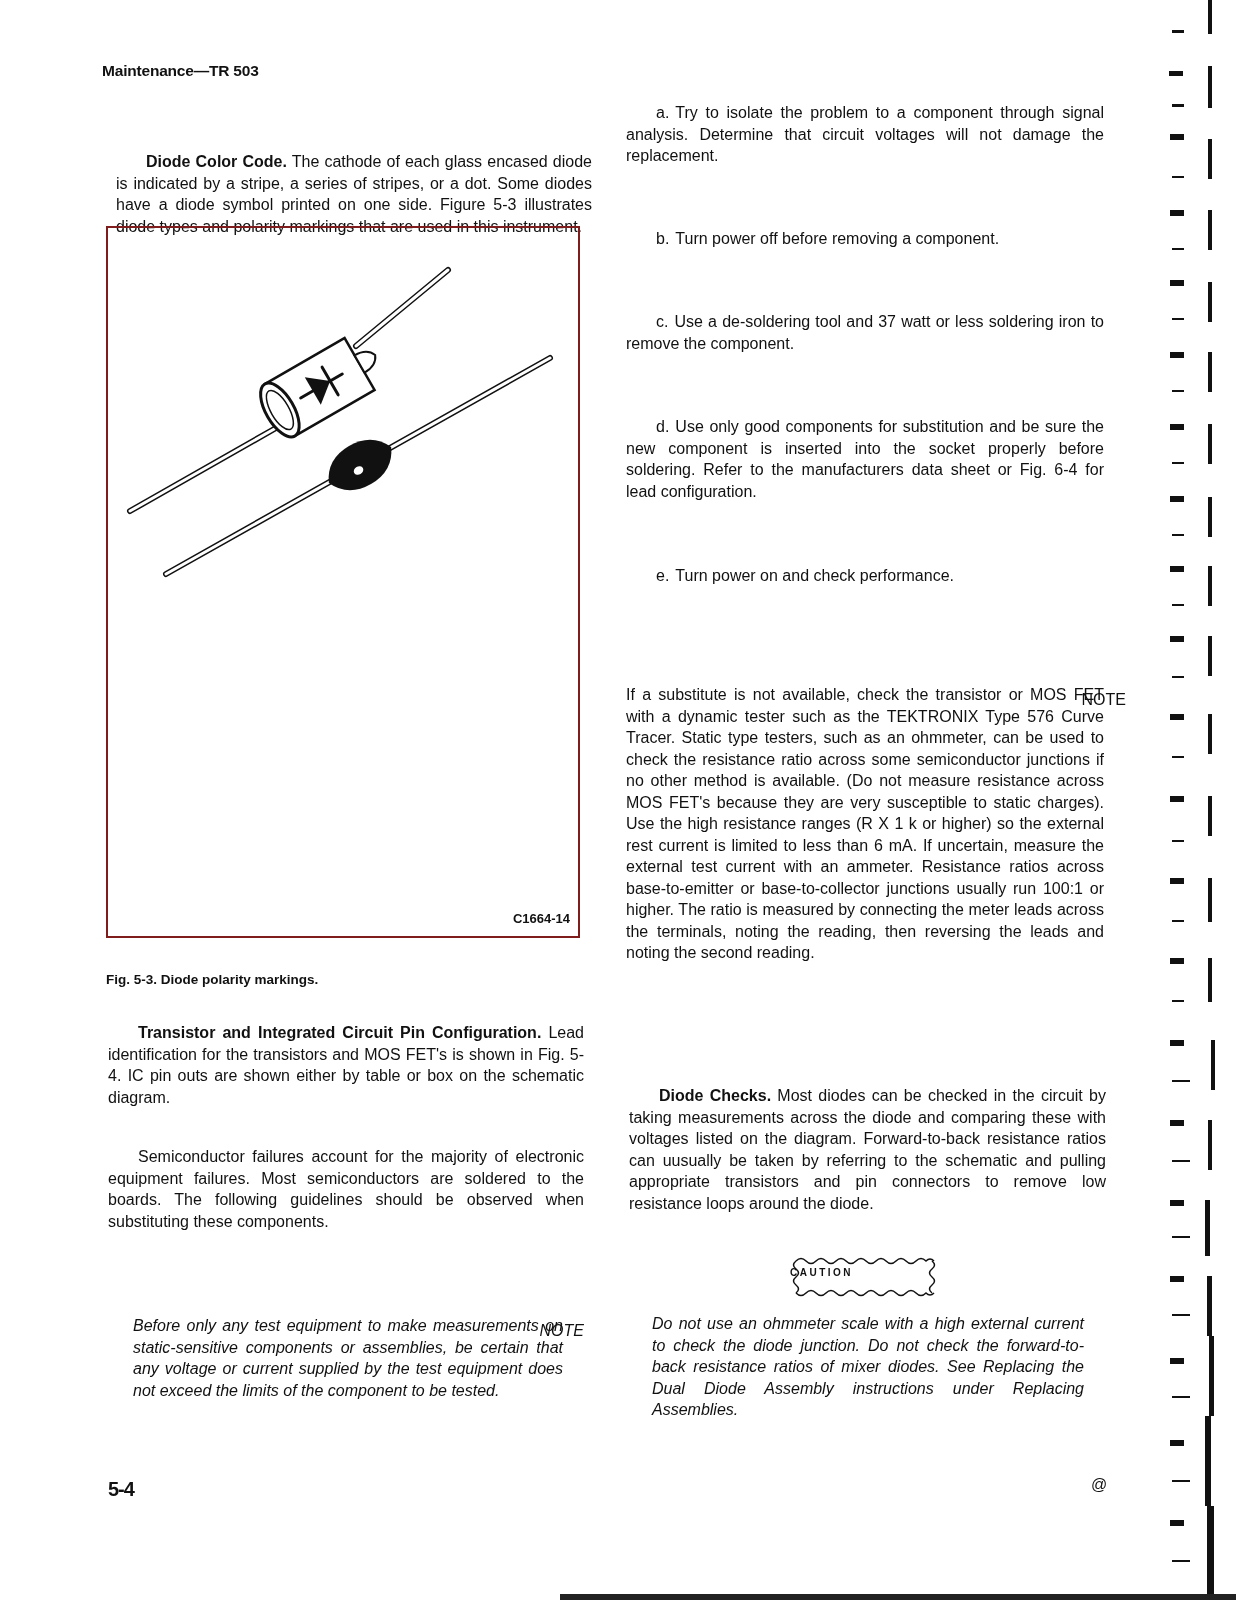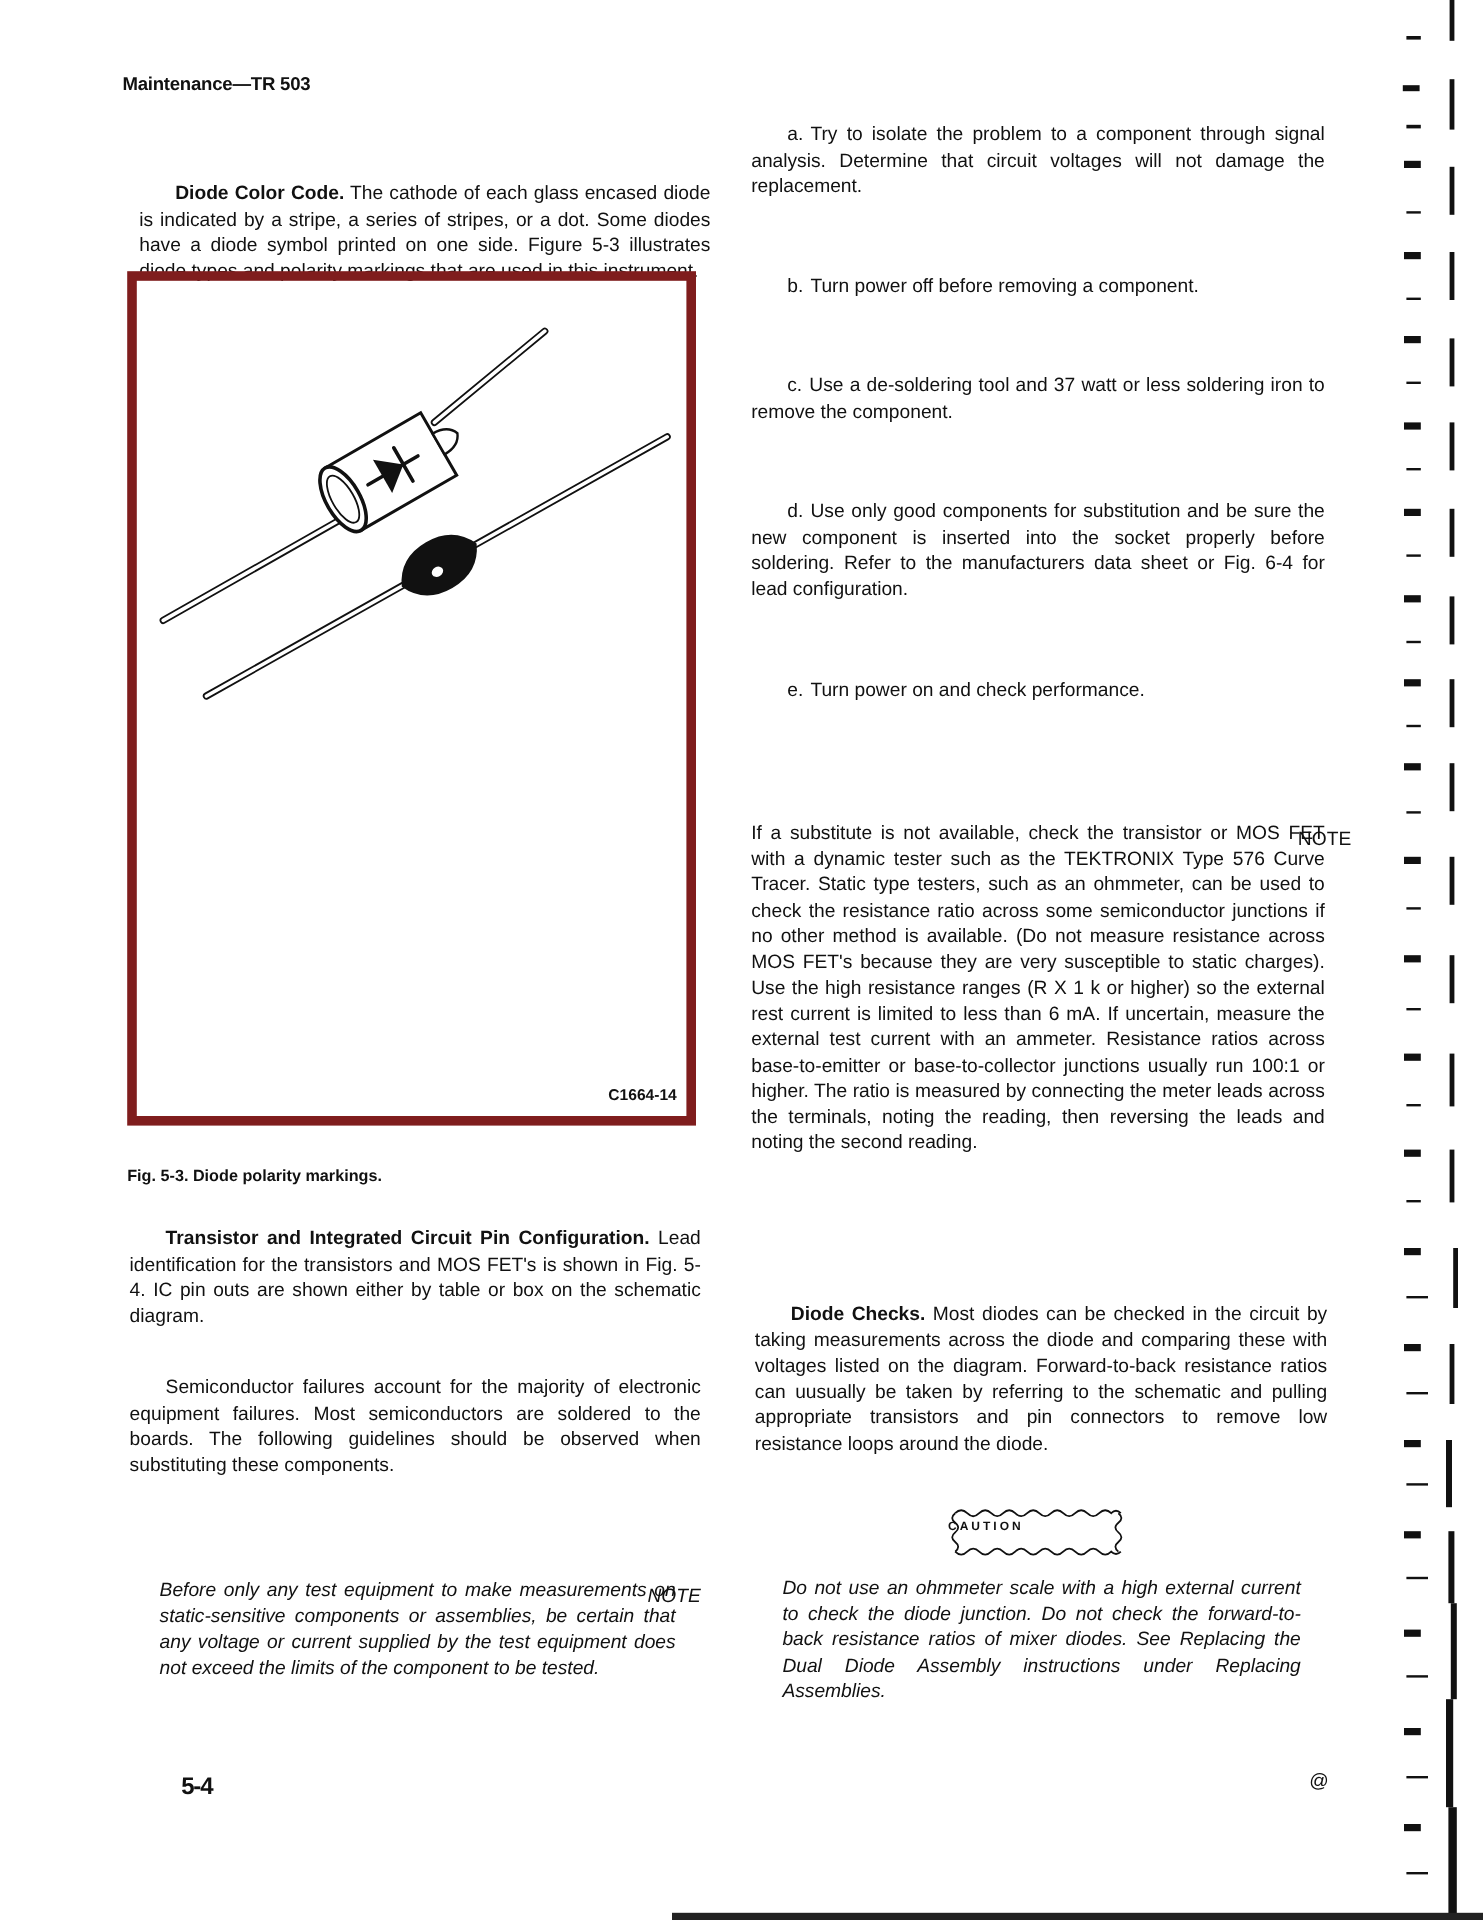--- a/index.html
+++ b/index.html
@@ -8,27 +8,27 @@
   .abs { position: absolute; }
   .header { left: 102px; top: 62px; font-weight: bold; font-size: 15.5px; letter-spacing: -0.2px; }
   .para { font-size: 16px; line-height: 21.5px; text-align: justify; }
   .para .lead { font-weight: bold; }
   .indent { text-indent: 30px; }
   .step { font-size: 16px; line-height: 21.5px; text-align: justify; }
   .step .ltr { margin-right: 6px; }
   .note-head { font-size: 16px; text-align: right; margin-top: 47px; }
   .note-body { font-size: 16px; line-height: 21.5px; text-align: justify; }
   .italic { font-style: italic; }
-  .figure { left: 106px; top: 226px; width: 474px; height: 712px; border: 8px solid #7f1d1d; box-sizing: border-box; }
+  .figure { left: 106px; top: 226px; width: 474px; height: 712px; border: 2px solid #7f1d1d; box-sizing: border-box; }
   .fig-id { position: absolute; right: 8px; bottom: 10px; font-weight: bold; font-size: 13px; }
   .caption { left: 106px; top: 972px; width: 474px; font-weight: bold; font-size: 13.5px; }
   .caution { left: 790px; top: 1255px; width: 148px; height: 44px; }
   .caution-label { position: absolute; left: 0; right: 0; top: 12px; text-align: left;
                    font-weight: bold; font-size: 10px; letter-spacing: 2.5px; }
-  .footer-page { left: 108px; top: 1478px; font-weight: bold; font-size: 20px; letter-spacing: -1px; margin-left: 43px; }
+  .footer-page { left: 108px; top: 1478px; font-weight: bold; font-size: 20px; letter-spacing: -1px; }
   .footer-mark { left: 1091px; top: 1476px; font-size: 16px; }
   .tabs { left: 1165px; top: 0; width: 71px; height: 1600px; }
   .bottom-edge { left: 560px; top: 1594px; width: 676px; height: 6px; background: #222; }
 </style>
 </head>
 <body>
 
 <div class="abs header">Maintenance—TR 503</div>
 
 <div class="abs para indent" style="left:116px; top:108px; width:476px;margin-top:43px;">

